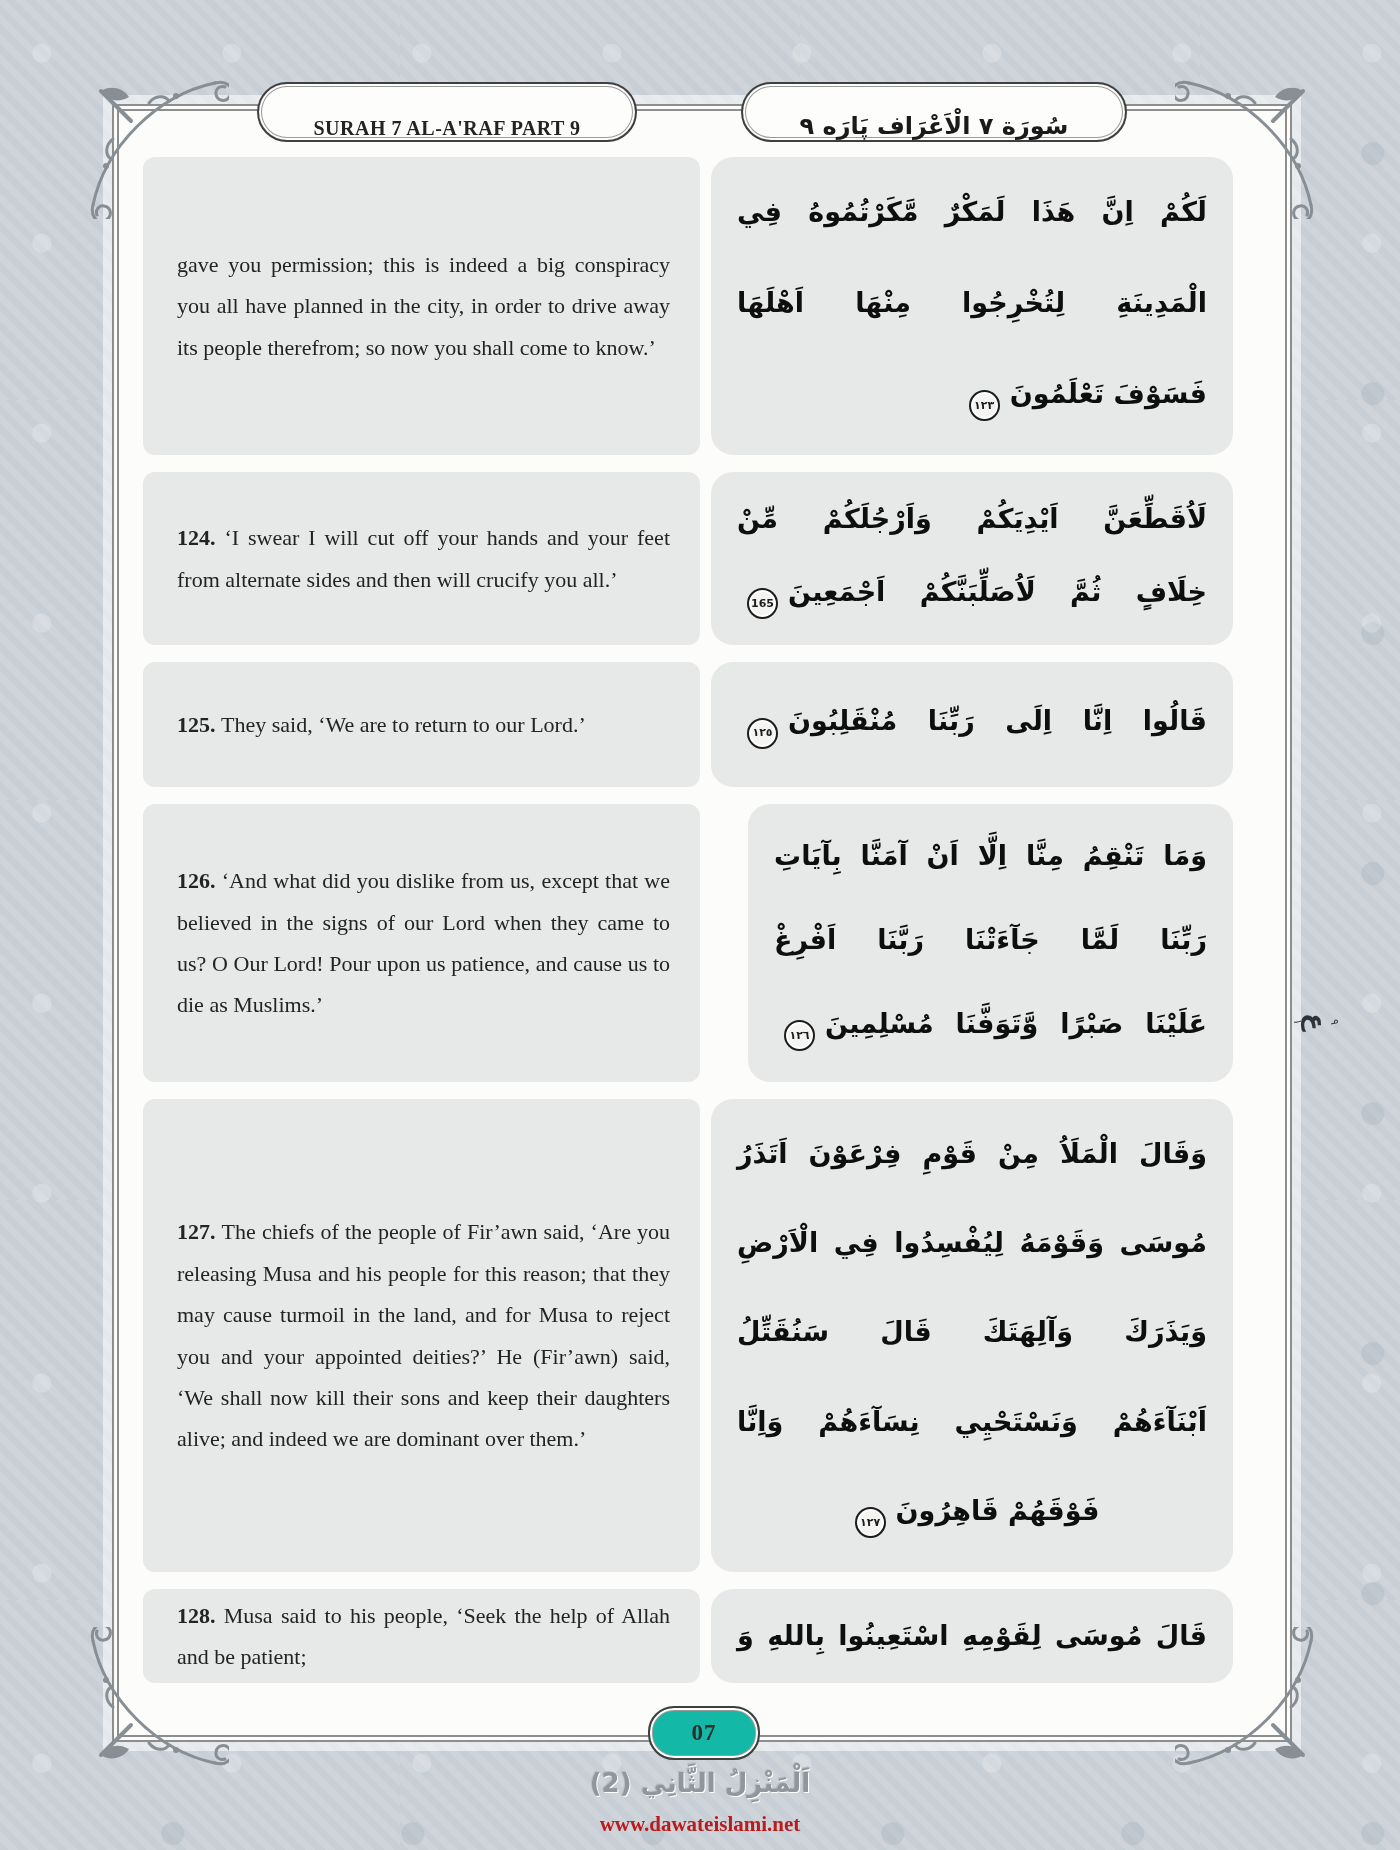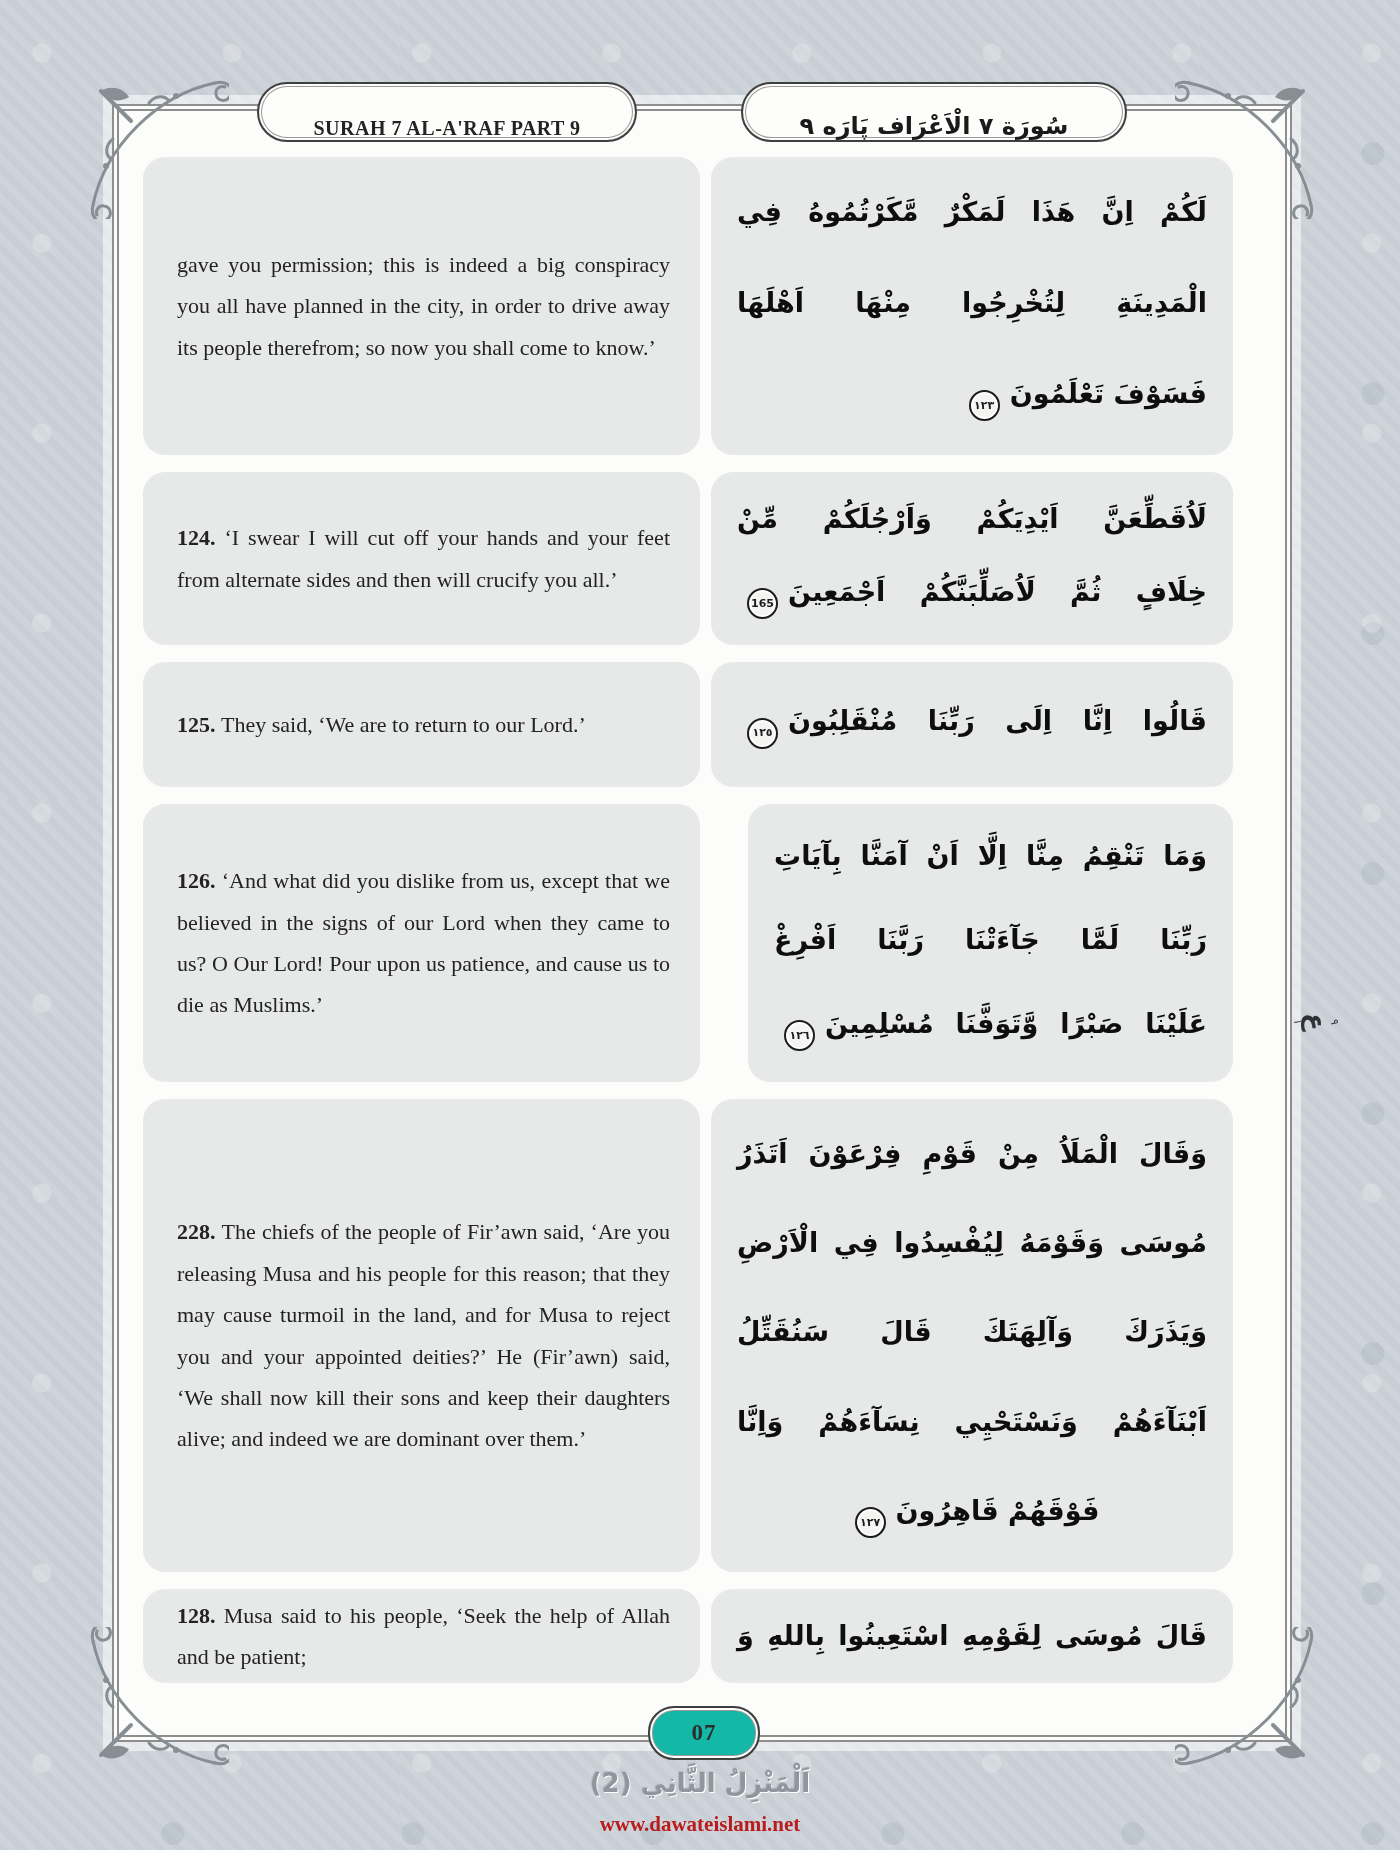--- a/index.html
+++ b/index.html
@@ -35,21 +35,21 @@
   .c-tl{left:-40px;top:-42px;}
   .c-tr{right:-40px;top:-42px;transform:scaleX(-1);}
   .c-bl{left:-40px;bottom:-42px;transform:scaleY(-1);}
   .c-br{right:-40px;bottom:-42px;transform:scale(-1,-1);}
   .content{
     position:absolute;left:24px;right:52px;top:46px;
     display:flex;flex-direction:column;gap:17px;
   }
   .row{display:flex;gap:11px;}
   .en-box{
-    width:557px;box-sizing:border-box;background:#e7e8e8;border-radius:22px;
+    width:557px;box-sizing:border-box;background:#e7e8e8;border-radius:12px;
     padding:14px 30px 14px 34px;display:flex;align-items:center;
   }
   .en-text{
     margin:0;font-family:"Liberation Serif",serif;font-size:22px;line-height:1.88;
     color:#232323;text-align:justify;
   }
   .en-text b{font-weight:bold;}
   .ar-box{
     flex:1;box-sizing:border-box;background:#e7e8e8;border-radius:22px;
     padding:10px 26px;display:flex;flex-direction:column;justify-content:space-around;
@@ -193,21 +193,21 @@
     </div>
     <div class="ar-box" dir="rtl">
           <div class="ar-line ar-just">وَمَا تَنْقِمُ مِنَّا اِلَّا اَنْ آمَنَّا بِآيَاتِ</div>
           <div class="ar-line ar-just">رَبِّنَا لَمَّا جَآءَتْنَا رَبَّنَا اَفْرِغْ</div>
           <div class="ar-line ar-just">عَلَيْنَا صَبْرًا وَّتَوَفَّنَا مُسْلِمِينَ<span class="medallion">١٢٦</span></div>
         </div>
   </div>
 
   <div class="row" style="height: 473px;">
     <div class="en-box">
-      <p class="en-text"><b>228. </b><span>The chiefs of the people of Fir’awn said, ‘Are you releasing Musa and his people for this reason; that they may cause turmoil in the land, and for Musa to reject you and your appointed deities?’ He (Fir’awn) said, ‘We shall now kill their sons and keep their daughters alive; and indeed we are dominant over them.’</span></p>
+      <p class="en-text"><b>127. </b><span>The chiefs of the people of Fir’awn said, ‘Are you releasing Musa and his people for this reason; that they may cause turmoil in the land, and for Musa to reject you and your appointed deities?’ He (Fir’awn) said, ‘We shall now kill their sons and keep their daughters alive; and indeed we are dominant over them.’</span></p>
     </div>
     <div class="ar-box" dir="rtl">
           <div class="ar-line ar-just">وَقَالَ الْمَلَاُ مِنْ قَوْمِ فِرْعَوْنَ اَتَذَرُ</div>
           <div class="ar-line ar-just">مُوسَى وَقَوْمَهُ لِيُفْسِدُوا فِي الْاَرْضِ</div>
           <div class="ar-line ar-just">وَيَذَرَكَ وَآلِهَتَكَ قَالَ سَنُقَتِّلُ</div>
           <div class="ar-line ar-just">اَبْنَآءَهُمْ وَنَسْتَحْيِي نِسَآءَهُمْ وَاِنَّا</div>
           <div class="ar-line ar-center">فَوْقَهُمْ قَاهِرُونَ<span class="medallion">١٢٧</span></div>
         </div>
   </div>
 

